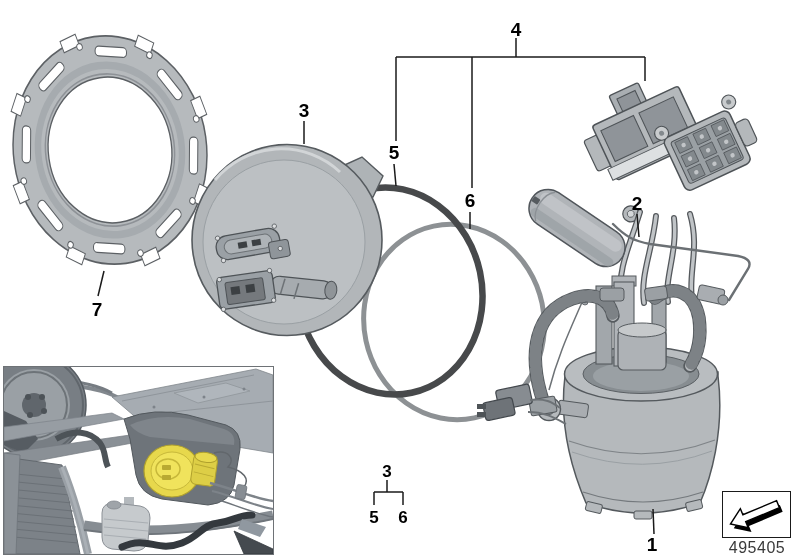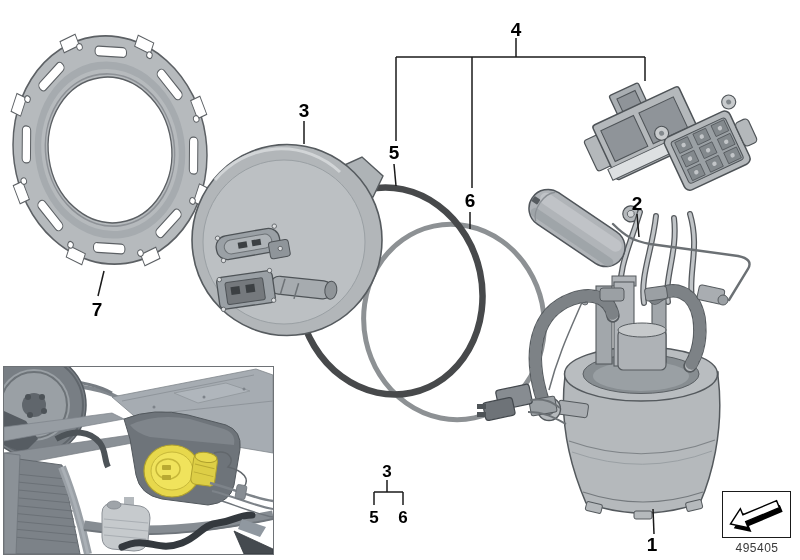--- a/index.html
+++ b/index.html
@@ -2,21 +2,21 @@
 <html lang="en"><head>
 <meta charset="utf-8">
 <style>
   html,body{margin:0;padding:0;background:#fff;}
   .stage{position:relative;width:800px;height:560px;background:#ffffff;overflow:hidden;
          font-family:"Liberation Sans", sans-serif;}
   .stage svg{position:absolute;left:0;top:0;}
   .callout{position:absolute;transform:translate(-50%,-50%);font-weight:700;font-size:19px;
            color:#000;line-height:1;user-select:none;cursor:pointer;}
   .callout.small{font-size:17px;}
-  .partnum{position:absolute;transform:translate(-50%,-50%);font-size:12px;color:#3a3a3a;
+  .partnum{position:absolute;transform:translate(-50%,-50%);font-size:16px;color:#3a3a3a;
            letter-spacing:0.5px;}
   .inset{position:absolute;left:3px;top:366px;width:269px;height:187px;border:1px solid #6e7276;
          background:#fff;overflow:hidden;}
   .refbox{position:absolute;left:722px;top:491px;width:69px;height:47px;border:1.6px solid #1a1a1a;
           background:#fff;box-sizing:border-box;}
 </style>
 </head>
 <body>
 
 <div class="stage">

